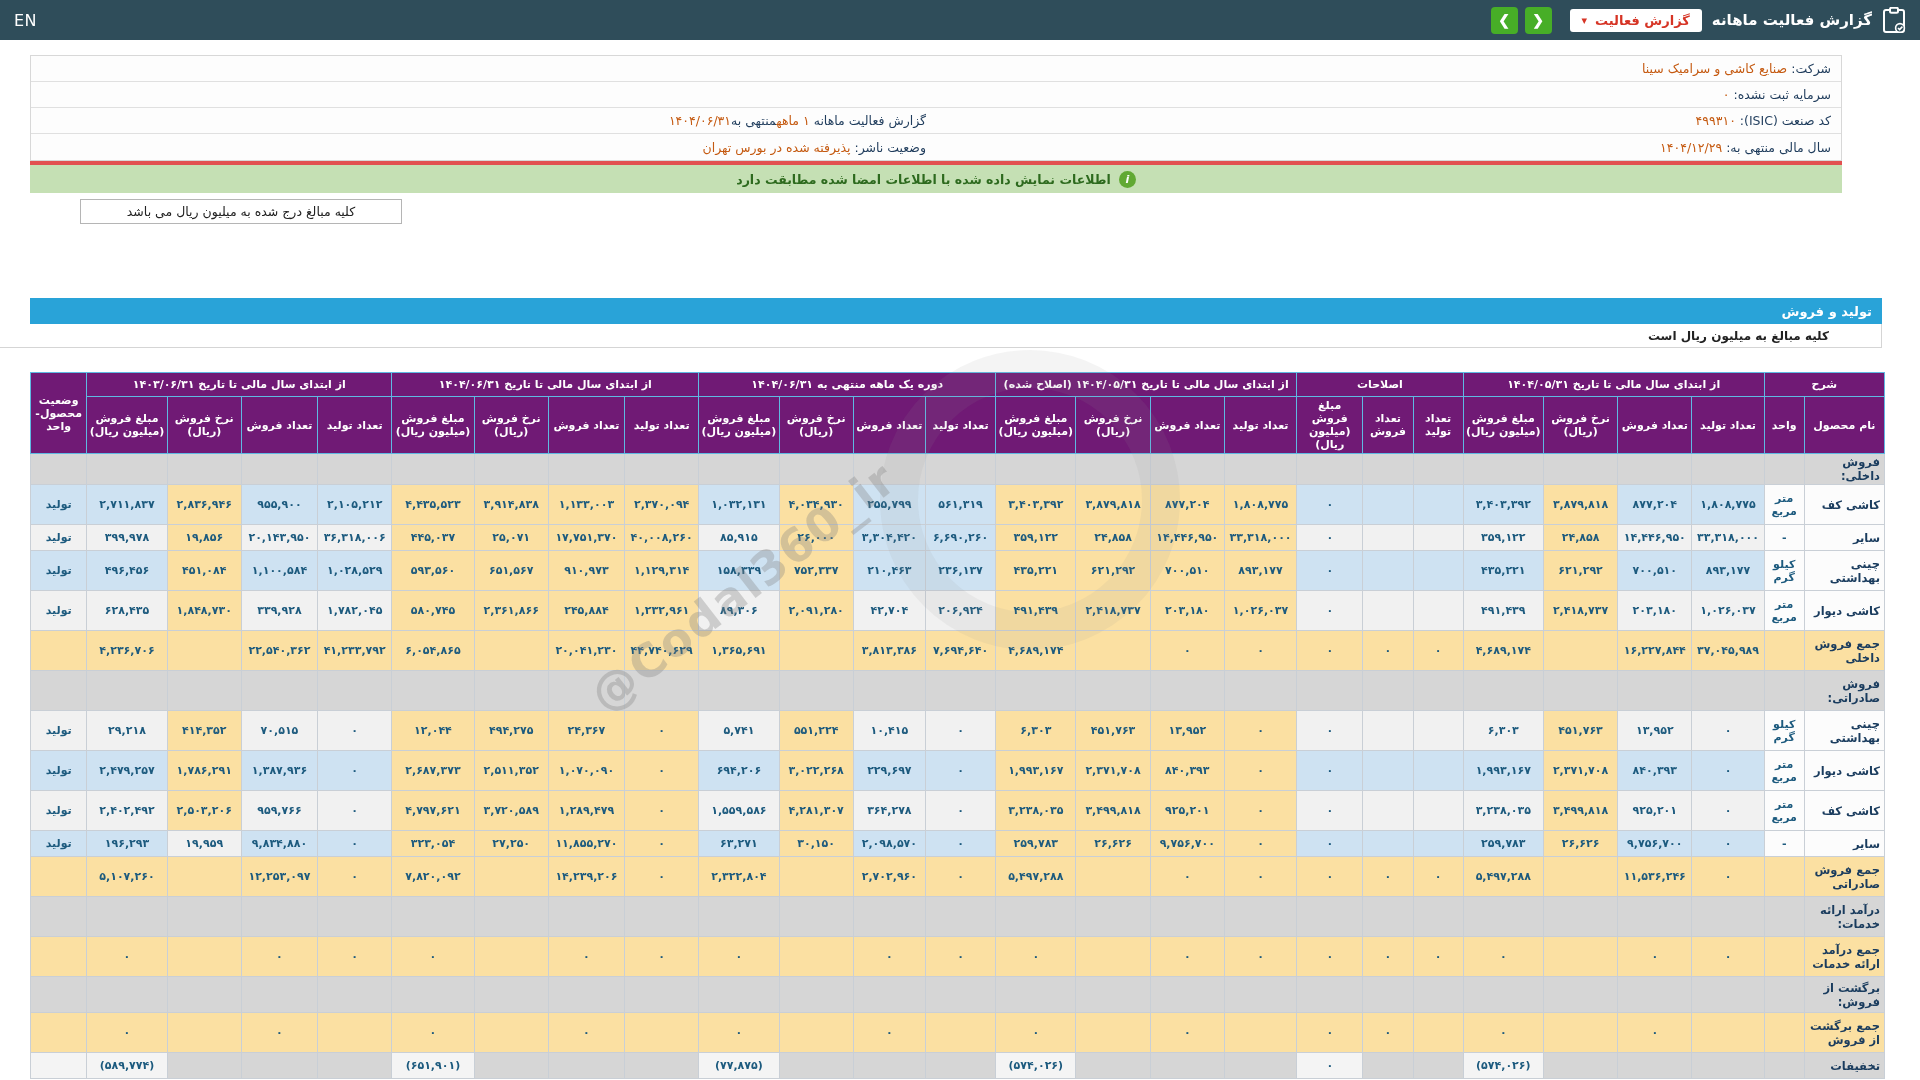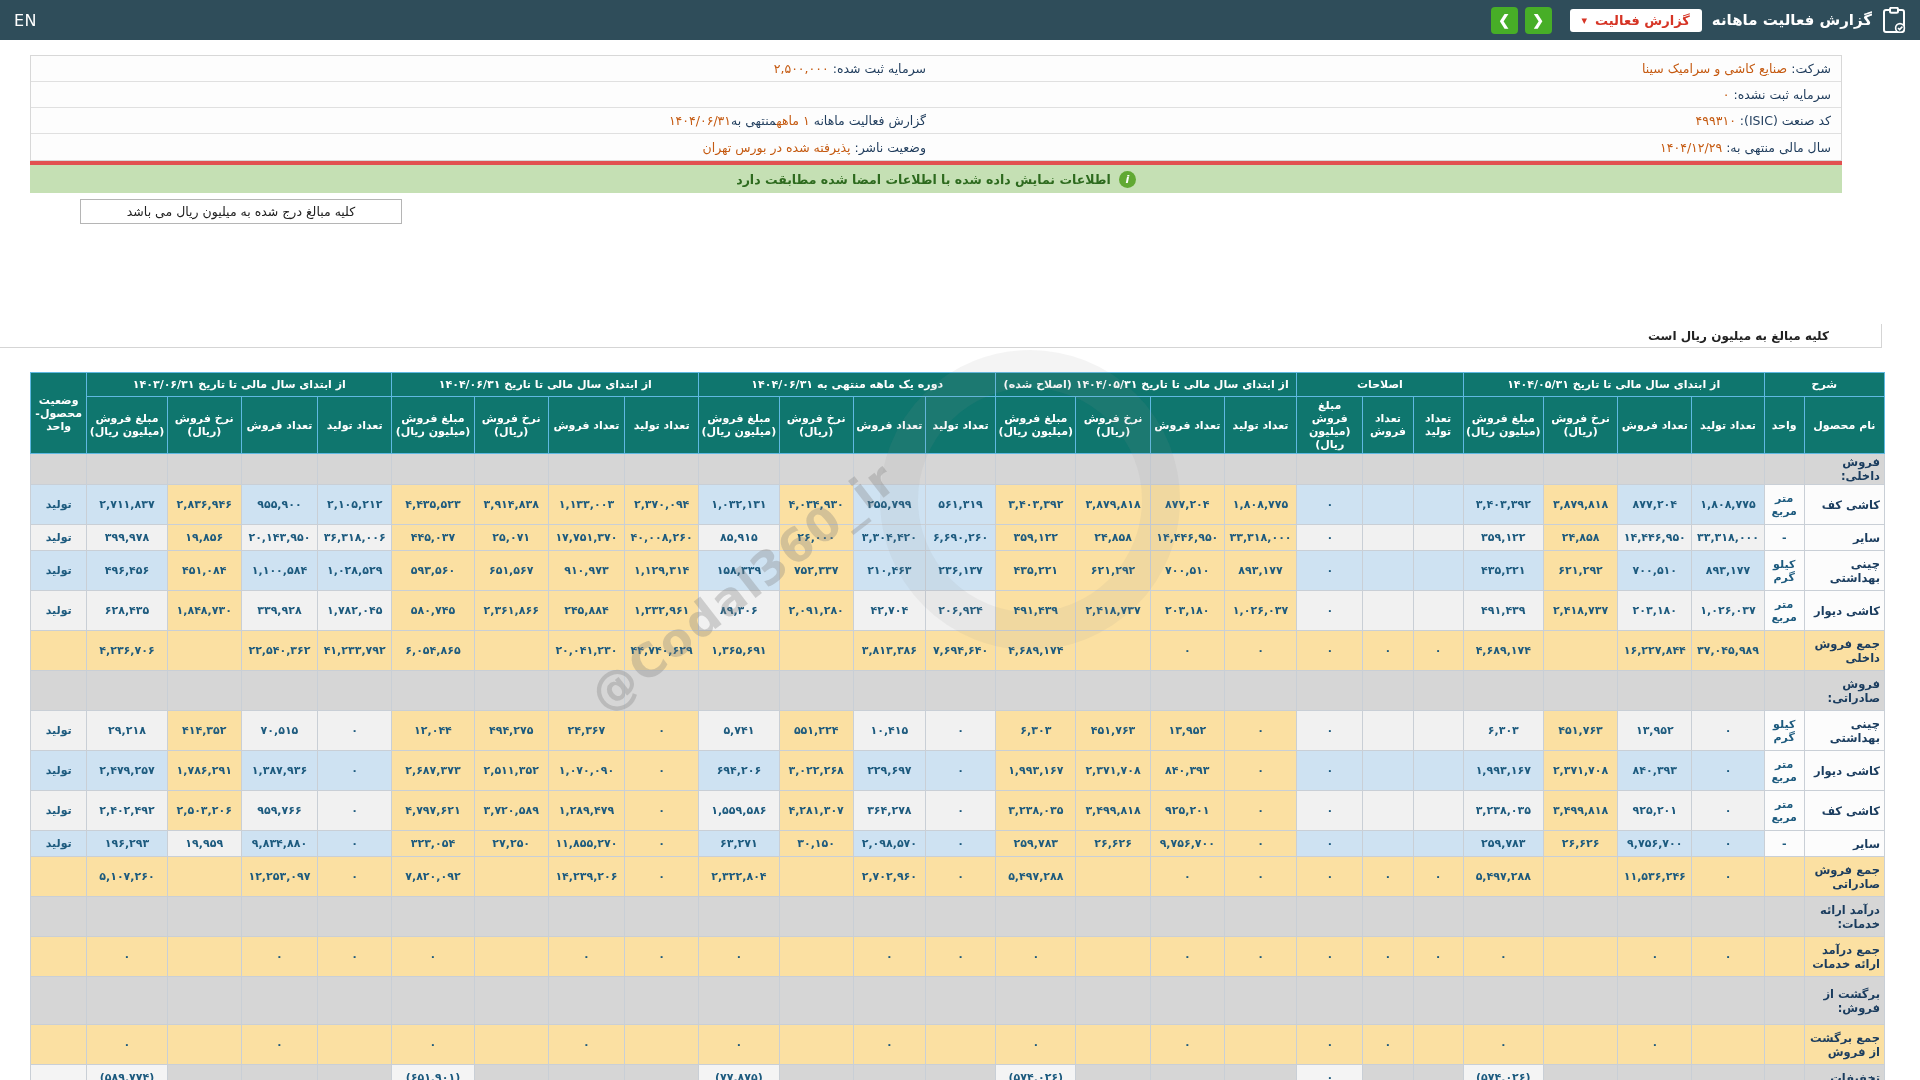--- a/index.html
+++ b/index.html
@@ -44,21 +44,21 @@
   
   .sec-bar{position:absolute;top:298px;right:38px;width:1852px;height:26px;background:#29A3D8;
            color:#fff;font-size:13px;font-weight:bold;display:flex;align-items:center;padding:0 10px;}
   .sec-sub{position:absolute;top:324px;right:38px;width:1914px;height:24px;background:#fff;
            border:1px solid #d5d5d5;border-top:none;color:#222;font-size:12px;font-weight:bold;
            display:flex;align-items:center;padding:0 52px;}
 
   
   .tbl-wrap{position:absolute;top:372px;right:35px;width:1855px;}
   table.main{border-collapse:collapse;table-layout:fixed;width:1855px;}
-  table.main th{background:#0f766e;color:#fff;border:1px solid #5FB9E2;font-size:11px;
+  table.main th{background:#701a75;color:#fff;border:1px solid #5FB9E2;font-size:11px;
                 font-weight:bold;padding:2px 2px;vertical-align:middle;}
   table.main thead tr.gr{height:24px;}
   table.main thead tr.cr{height:54px;}
   table.main td{border:1px solid #C9CFD6;font-size:11px;font-weight:bold;color:#1C5A7E;
                 text-align:center;vertical-align:middle;padding:1px 2px;overflow:hidden;}
   table.main td.lbl{text-align:right;color:#1A3C5E;font-size:11.5px;padding-right:4px;}
   .c-g{background:#D6D6D6;}
   .c-w{background:#F1F1F1;}
   .c-b{background:#CEE2F2;}
   .c-y{background:#FBE0A2;}
@@ -93,21 +93,20 @@
       <button class="nav-btn">❮</button>
       <button class="nav-btn">❯</button>
     </div>
     <div class="spacer"></div>
     <span class="en-link">EN</span>
   </div>
 
   <div class="info-wrap" id="info-table">
       <div class="info-row">
         <div class="info-cell"><span>شرکت: </span><span class="val">صنایع کاشی و سرامیک سینا</span></div>
-        <div class="info-cell"><span>سرمایه ثبت شده: </span><span class="val">۲,۵۰۰,۰۰۰</span></div>
       </div>
       <div class="info-row">
         <div class="info-cell"><span>سرمایه ثبت نشده: </span><span class="val">۰</span></div>
       </div>
       <div class="info-row">
         <div class="info-cell"><span>کد صنعت (ISIC): </span><span class="val">۴۹۹۳۱۰</span></div>
         <div class="info-cell"><span>گزارش فعالیت ماهانه </span><span class="val">۱ ماهه</span><span>منتهی به</span><span class="val">۱۴۰۴/۰۶/۳۱</span></div>
       </div>
       <div class="info-row">
         <div class="info-cell"><span>سال مالی منتهی به: </span><span class="val">۱۴۰۴/۱۲/۲۹</span></div>
@@ -117,20 +116,21 @@
 
   <div class="red-line"></div>
 
   <div class="green-bar">
     <span class="info-ico">i</span>
     <span class="txt">اطلاعات نمایش داده شده با اطلاعات امضا شده مطابقت دارد</span>
   </div>
 
   <div class="amounts-note">کلیه مبالغ درج شده به میلیون ریال می باشد</div>
 
+  <div class="sec-bar">تولید و فروش</div>
   <div class="sec-sub">کلیه مبالغ به میلیون ریال است</div>
 
   <div class="wm-ring"></div>
   <div class="watermark">@Codal360_ir</div>
 
   <div class="tbl-wrap">
     <table class="main" id="main-table">
         <colgroup>
           <col style="width: 80px;">
           <col style="width: 40px;">
@@ -584,21 +584,21 @@
             <td class="c-y">۰</td>
             <td class="c-y">۰</td>
             <td class="c-y"></td>
             <td class="c-y">۰</td>
             <td class="c-y">۰</td>
             <td class="c-y">۰</td>
             <td class="c-y"></td>
             <td class="c-y">۰</td>
             <td class="c-y"></td>
           </tr>
-          <tr style="height: 48px;">
+          <tr style="height: 36px;">
             <td class="c-g lbl">برگشت از فروش:</td>
             <td class="c-g"></td>
             <td class="c-g"></td>
             <td class="c-g"></td>
             <td class="c-g"></td>
             <td class="c-g"></td>
             <td class="c-g"></td>
             <td class="c-g"></td>
             <td class="c-g"></td>
             <td class="c-g"></td>

